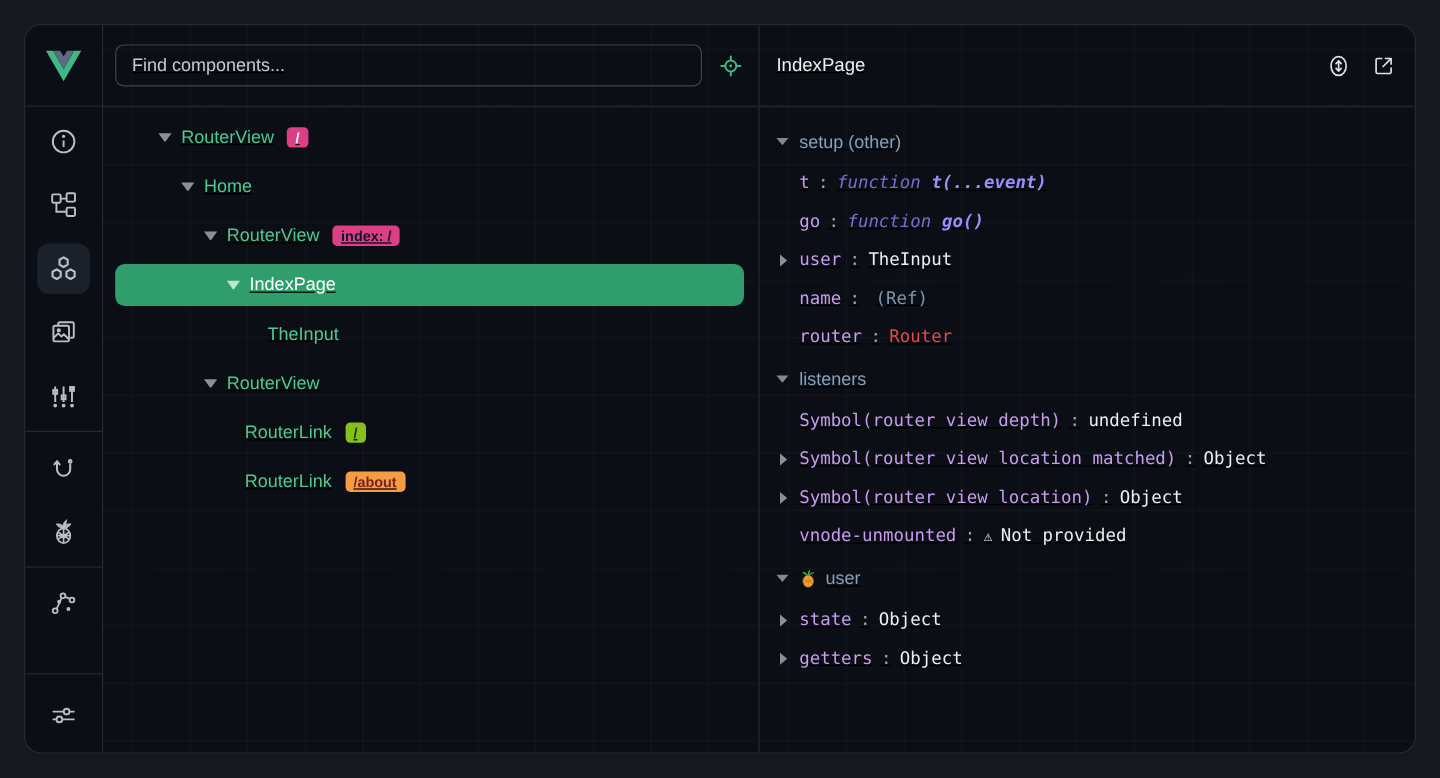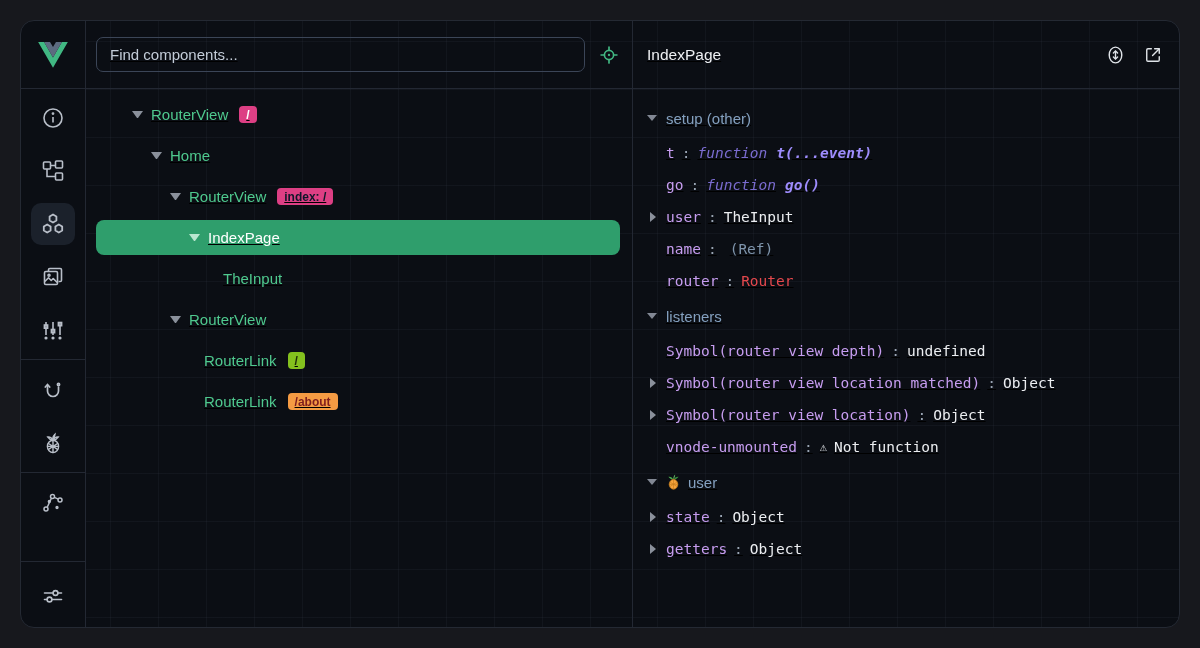--- a/index.html
+++ b/index.html
@@ -320,21 +320,21 @@
         <span class="arrow"></span>
         <span class="k">Symbol(router view location)</span>
         <span class="colon">:</span>
         <span class="v-white">Object</span>
       </div>
 
       <div class="state-row">
         <span class="k">vnode-unmounted</span>
         <span class="colon">:</span>
         <span class="warn">⚠</span>
-        <span class="v-white">Not function</span>
+        <span class="v-white">Not provided</span>
       </div>
 
       <div class="sec-header">
         <span class="caret"></span>
         <span class="pinia-emoji">
           <svg width="15" height="16" viewBox="0 0 16 17">
             <path d="M8 6C6.8 3.6 4.8 2.6 2.6 2.9c1 1.6 3 2.7 5.4 3.1z" fill="#4caf50"></path>
             <path d="M8 6c1.2-2.4 3.2-3.4 5.4-3.1-1 1.6-3 2.7-5.4 3.1z" fill="#388e3c"></path>
             <path d="M8 6C7.5 3.8 8.2 1.6 9.8.4 9.6 2.4 9 4.5 8 6z" fill="#66bb6a"></path>
             <ellipse cx="8" cy="11" rx="4.6" ry="5.2" fill="#f6a33c" stroke="#c67f1e" stroke-width="0.8"></ellipse>

